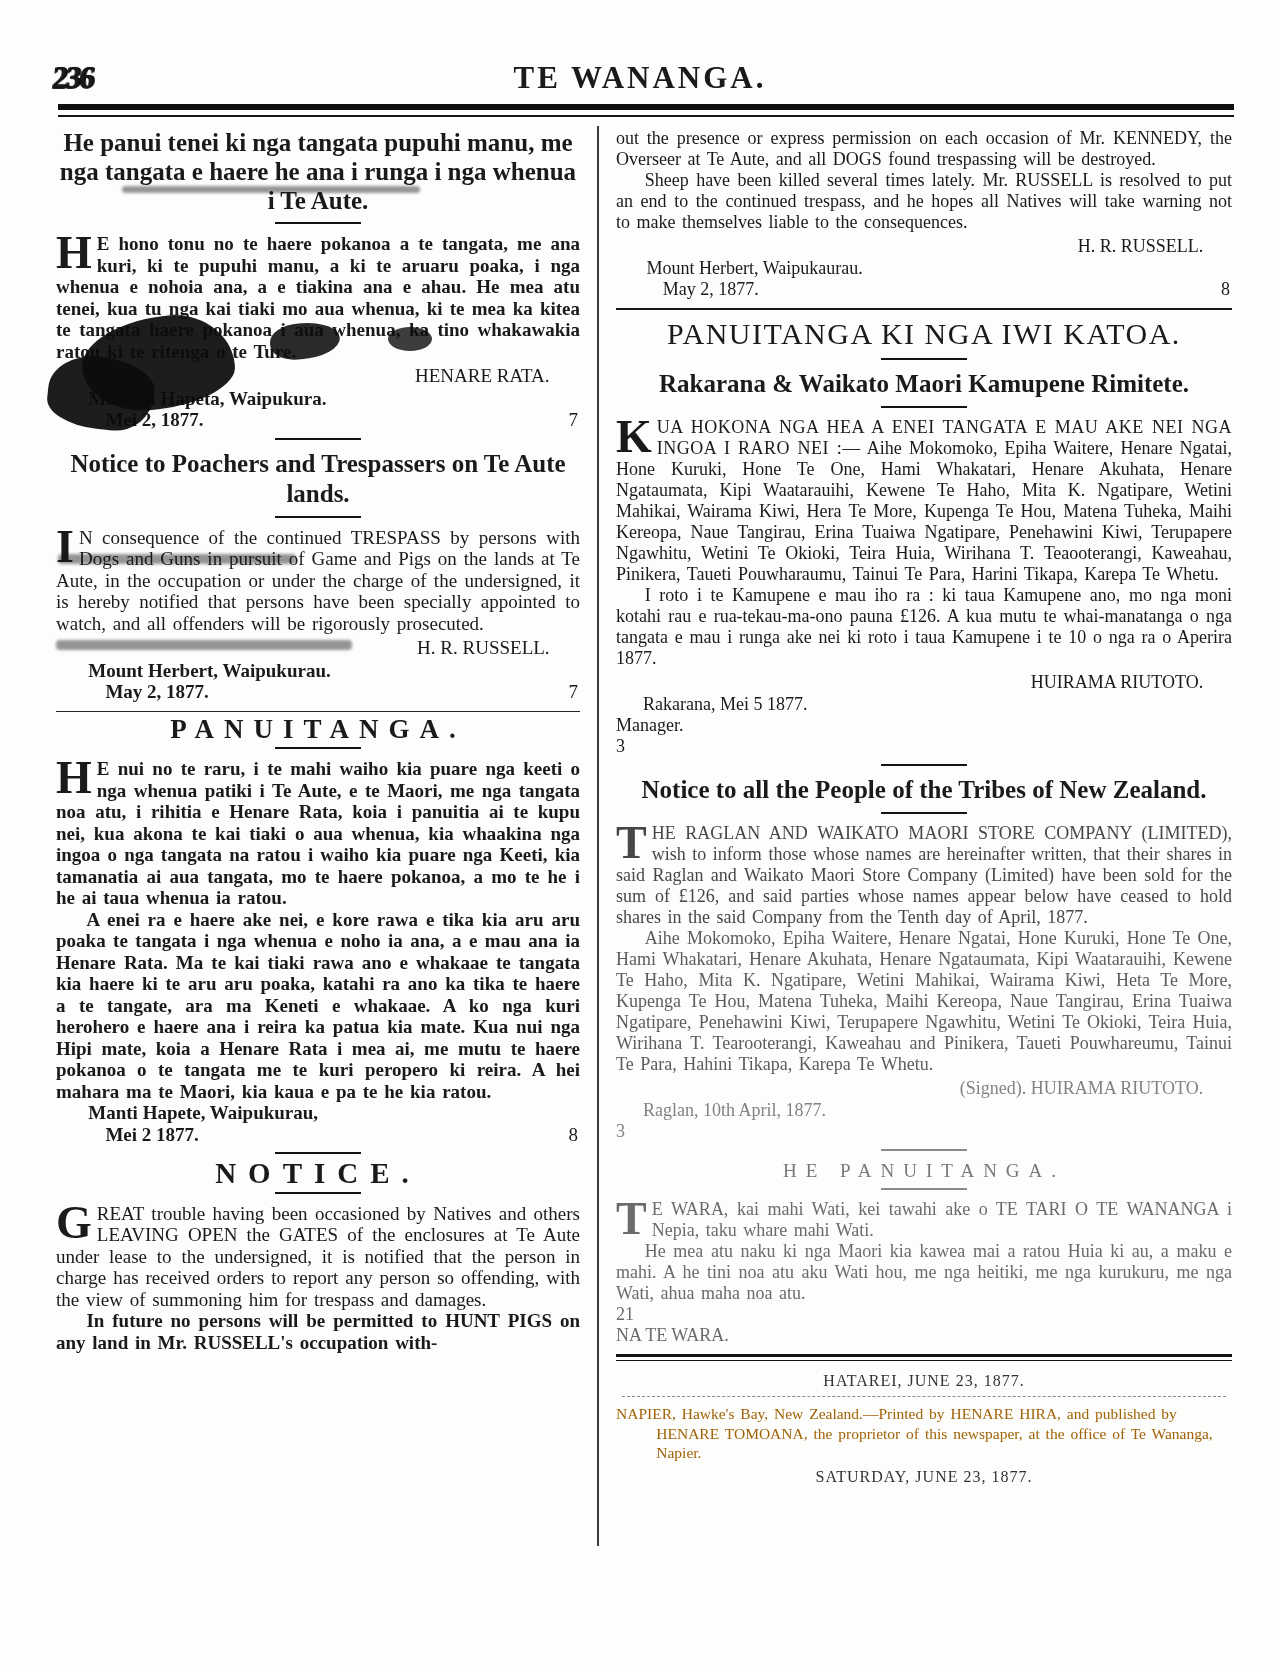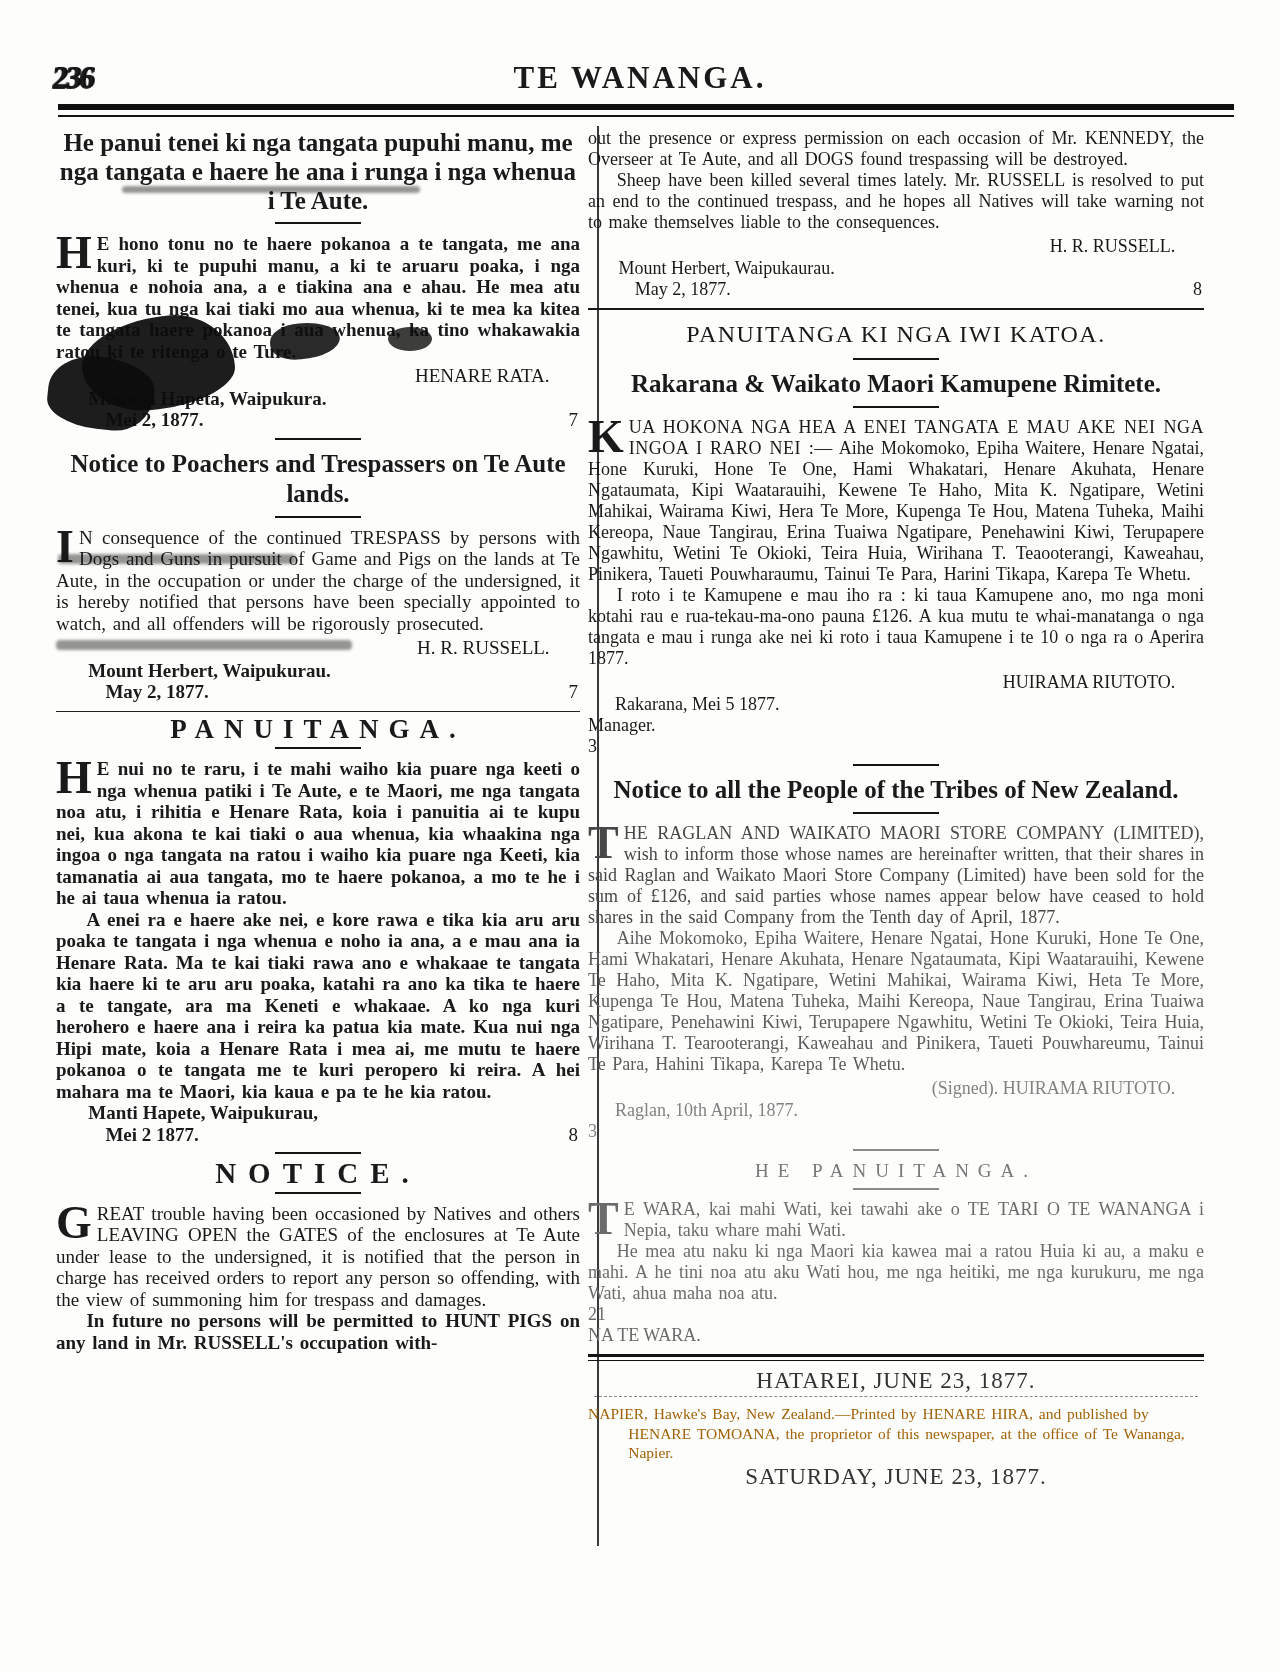--- a/index.html
+++ b/index.html
@@ -10,34 +10,34 @@
           letter-spacing:-2px;transform:skewX(-6deg);filter:blur(.5px);
           text-shadow:1.5px 0 0 #000,0 1px 0 #000;}
   .masthead{position:absolute;left:0;top:60px;width:100%;text-align:center;
             font-size:31px;font-weight:bold;letter-spacing:3px;}
   .header-rule{position:absolute;left:58px;top:104px;width:1176px;height:5px;
                border-top:6px solid #0f0f0f;border-bottom:2px solid #151515;}
   .divider{position:absolute;left:597px;top:126px;width:2px;height:1420px;background:#3a3a3a;}
   
   .col{position:absolute;top:128px;}
   .col-left{left:56px;width:524px;}
-  .col-right{left:588px;width:616px;}
+  .col-right{left:616px;width:616px;}
   .col-left{font-size:19px;line-height:21.5px;}
   .col-right{font-size:18px;line-height:21px;}
   p{margin:0;text-align:justify;word-spacing:2px;}
   .rel{position:relative;}
   .heavy{font-weight:bold;}
   .indent{text-indent:1.6em;}
   .dropcap{float:left;font-size:46px;line-height:36px;font-weight:bold;padding:2px 5px 0 0;}
   h1,h2,h3{margin:0;font-weight:bold;text-align:center;}
   .h-maori{font-size:25px;line-height:29px;}
   .h-en{font-size:25px;line-height:30px;margin-top:2px;}
   .h-sp1{font-size:27px;letter-spacing:10px;}
   .h-sp2{font-size:29px;letter-spacing:12px;}
-  .h-iwi{font-size:24px;font-weight:normal;letter-spacing:1.5px;line-height:34px;}
+  .h-iwi{font-size:30px;font-weight:normal;letter-spacing:1.5px;line-height:34px;}
   .h-sub{font-size:25px;line-height:30px;}
   .h-hp{font-size:19px;font-weight:normal;letter-spacing:9px;color:#787878;}
   .shortrule{width:86px;border-top:2.5px solid #141414;margin:7px auto 9px;}
   .shortrule.f{border-color:#8a8a8a;}
   .colrule{border-top:1.5px solid #222;margin:8px 0 7px;}
   .colrule.thick{border-top:2.5px solid #181818;}
   .dblrule{height:3px;border-top:3px solid #131313;border-bottom:1.5px solid #131313;margin:8px 0 9px;}
   .thinrule{border-top:1px dashed #8a8a8a;margin:5px 6px 7px;}
   .sigline{text-align:right;padding-right:1.6em;margin:3px 0 1px;}
   .place{padding-left:1.7em;}
@@ -50,21 +50,21 @@
   sec,section{display:block;margin-bottom:7px;}
   
   .fade1{color:#474747;}
   .fade2{color:#5c5c5c;}
   .fade3{color:#828282;}
   .fade4{color:#6b6b6b;}
   
   .imp{padding-left:2.6em;text-indent:-2.6em;font-size:15.5px;line-height:19.5px;text-align:left;}
   .imp1{color:#3c3c3c;}
   .imp2{color:#a16207;}
-  .impdate{text-align:center;font-size:23px;letter-spacing:1px;margin:3px 0 4px;color:#333;}
+  .impdate{text-align:center;font-size:16px;letter-spacing:1px;margin:3px 0 4px;color:#333;}
   
   .blot{position:absolute;background:#0c0c0c;opacity:.93;}
   .b1{top:84px;left:26px;width:152px;height:92px;border-radius:58% 42% 55% 45%/48% 62% 38% 55%;transform:rotate(-7deg);}
   .b2{top:124px;left:-8px;width:106px;height:72px;border-radius:50% 62% 40% 55%/55% 45% 60% 40%;transform:rotate(6deg);}
   .b3{top:90px;left:214px;width:70px;height:36px;border-radius:45% 55% 60% 40%/50% 50% 55% 45%;transform:rotate(-4deg);opacity:.88;}
   .b4{top:94px;left:332px;width:44px;height:24px;border-radius:50%;opacity:.8;}
   .streak{position:absolute;background:#161616;opacity:.45;filter:blur(1.6px);border-radius:4px;}
   .sh{top:58px;left:66px;width:298px;height:7px;}
   .s1{top:27px;left:2px;width:238px;height:10px;}
   .s2{top:113px;left:0px;width:296px;height:10px;}

